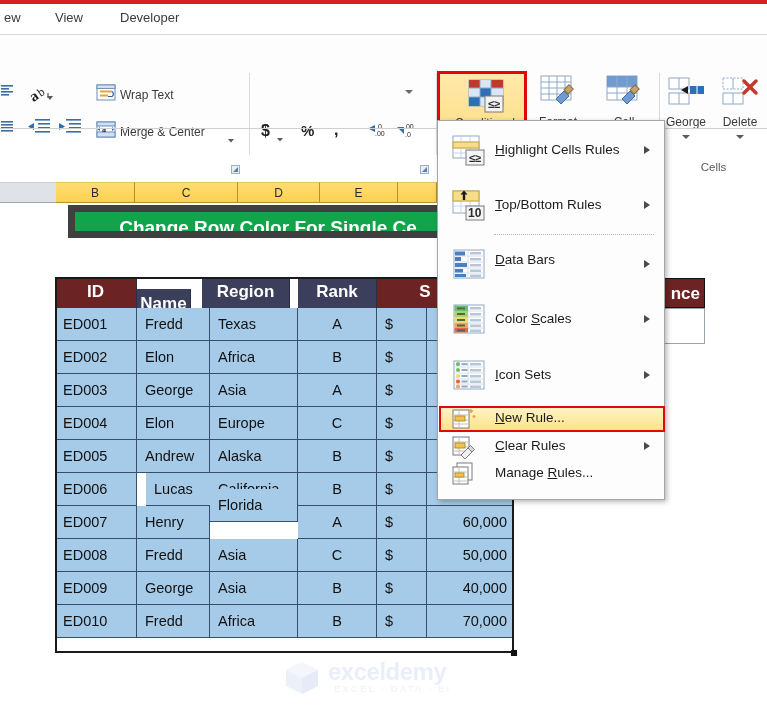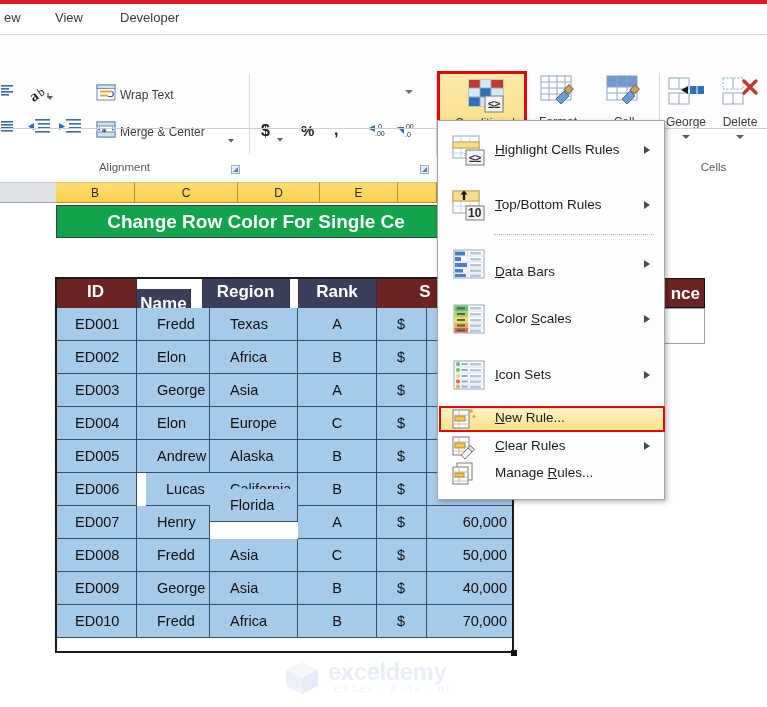--- a/index.html
+++ b/index.html
@@ -84,39 +84,39 @@
   .colhead-corner { position:absolute; left:0; top:182px; width:56px; height:21px;
      background:#dfe3e8; border-bottom:1px solid #9fa6ad; border-top:1px solid #c6ccd2;}
   .colhead {
     position:absolute; top:182px; height:21px;
     background:linear-gradient(180deg,#ffdc73 0%,#fdd14f 100%);
     border-right:1px solid #b88f2b; border-bottom:1px solid #b88f2b; border-top:1px solid #e8c45e;
     font-size:12px; color:#2b2b2b; text-align:center; line-height:20px;
   }
 
   .title-cell {
-    position:absolute; left:56px; top:205px; width:400px; height:33px;
-    background:#12a44a; border:1px solid #404040;
+    position:absolute; left:68px; top:205px; width:400px; height:33px;
+    background:#12a44a; border:7px solid #404040;
     color:#fff; font-size:19px; font-weight:bold; text-align:center; line-height:32px;
     overflow:hidden; white-space:nowrap;
   }
 
   .tbl { position:absolute; left:55px; top:277px; }
   .hdr-cell {
     position:absolute; height:31px; background:#3b3f5c; color:#fff;
     font-size:17px; font-weight:bold; text-align:center; line-height:30px;
     border-right:1px solid #2b2f46;
   }
   .hdr-cell.id { background:#6b2423; }
   .hdr-cell.last { background:#6b2423; }
   .data-cell {
     position:absolute; height:33px; background:#a5cbe8; color:#111;
     font-size:14.5px; line-height:32px;
     border-right:1px solid #35506b; border-bottom:1px solid #35506b;
-    padding-left:20px; overflow:hidden; white-space:nowrap;
+    padding-left:8px; overflow:hidden; white-space:nowrap;
   }
   .data-cell.ctr { text-align:center; padding-left:0; }
   .data-cell.money { text-align:right; padding-right:6px; }
   .sel-outline { position:absolute; border:2px solid #1a1a1a; }
   .sel-handle { position:absolute; width:6px; height:6px; background:#111; }
 
   .float-cell {
     position:absolute; left:621px; top:278px; width:84px; height:30px;
     background:#6b2423; color:#fff; font-size:17px; font-weight:bold;
     line-height:29px; text-align:right; padding-right:4px;
@@ -229,21 +229,20 @@
         <polygon points="16,6 16,10 18.5,8" fill="#2f6fb5"></polygon>
       </svg>
     </div>
     <div class="btn-label" style="left:120px;top:90px">Merge &amp; Center</div>
     <div class="icon-box" style="left:227px;top:95px;width:8px;height:8px">
       <svg width="8" height="8" viewBox="0 0 8 8">
           <polygon points="1,3 7,3 4,6.5" fill="#5a5a5a"></polygon>
         </svg>
     </div>
 
-    <div class="grp-label" style="left:0px;top:126px;width:249px">Alignment</div>
     <div class="dlg-launcher" style="left:231px;top:126px">
       <svg width="10" height="10" viewBox="0 0 10 10">
           <rect x="0.5" y="0.5" width="8" height="8" fill="#e9eef5" stroke="#9bb0ca"></rect>
           <polygon points="2,7 7,7 7,2" fill="#5a7fa8"></polygon>
         </svg>
     </div>
 
     <div class="numfmt-caret"></div>
 
     <div class="numbtn" style="left:261px;top:87px;font-size:16px">$</div>
@@ -486,21 +485,21 @@
           <rect x="3" y="20" width="8" height="3.5" fill="#4a7fc1"></rect>
           <rect x="3" y="25" width="11" height="3" fill="#4a7fc1"></rect>
           <g fill="#b9c6d6">
             <rect x="18" y="3" width="11" height="2.5"></rect>
             <rect x="18" y="9" width="11" height="2.5"></rect>
             <rect x="18" y="15" width="11" height="2.5"></rect>
             <rect x="18" y="20.5" width="11" height="2.5"></rect>
             <rect x="18" y="25.5" width="11" height="2.5"></rect>
           </g>
         </svg></div>
-      <div class="menu-item-label" style="top:143px;pointer-events:none"><u>D</u>ata Bars</div>
+      <div class="menu-item-label" style="top:131px;pointer-events:none"><u>D</u>ata Bars</div>
       <div class="submenu-arrow" style="top:139px;pointer-events:none"></div>
       <div class="menu-item" style="top:171px;height:55px"></div>
       <div class="mi-icon" style="top:182.5px;height:32px;pointer-events:none"><svg width="34" height="32" viewBox="0 0 34 32">
           <rect x="2" y="1" width="30" height="28" fill="#fff" stroke="#8fa8c4"></rect>
           <g stroke="#d5e0ee" fill="none">
             <path d="M2 7h30M2 13h30M2 19h30M2 24h30M16 1v28"></path>
           </g>
           <rect x="2.5" y="1.5" width="13.5" height="5.5" fill="#6fbf6f"></rect>
           <rect x="2.5" y="7" width="13.5" height="6" fill="#a8d46f"></rect>
           <rect x="2.5" y="13" width="13.5" height="6" fill="#f2d96b"></rect>

